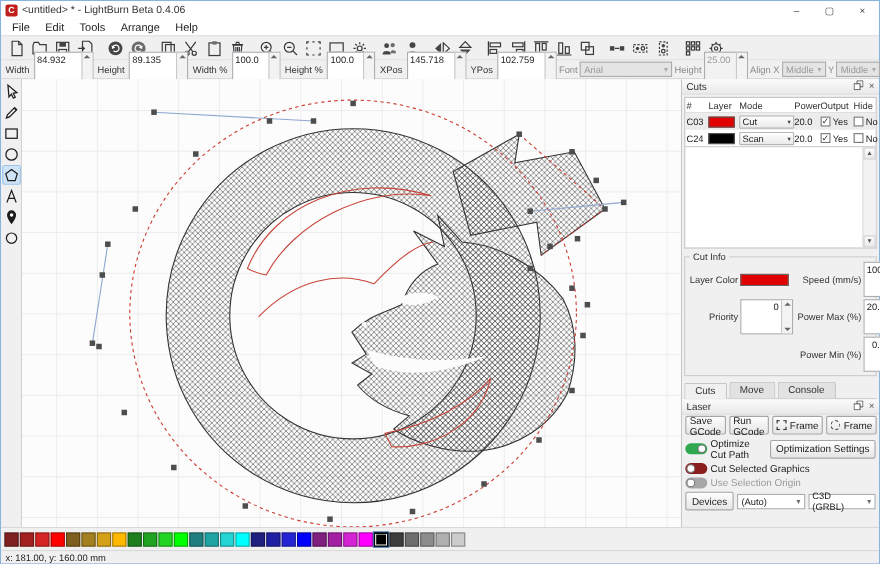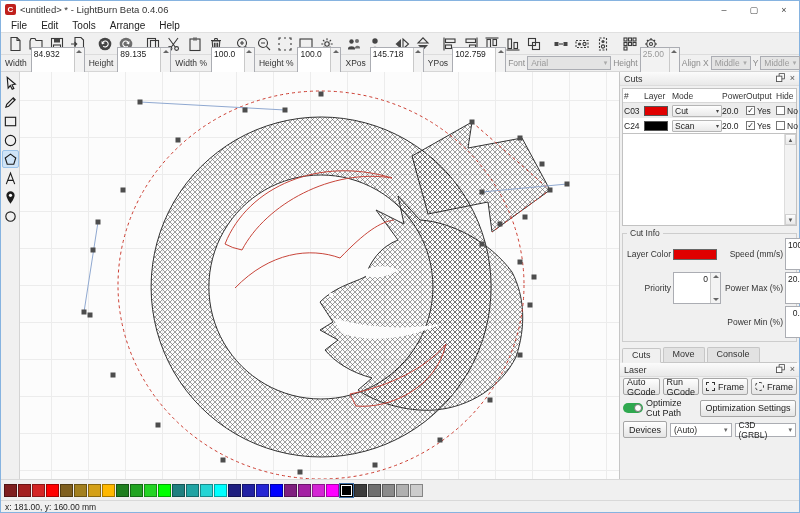--- a/index.html
+++ b/index.html
@@ -653,21 +653,21 @@
         <span class="sp"></span>
         <span class="ico"><svg viewBox="0 0 10 10">
               <rect x="0.5" y="3.5" width="6" height="6" fill="#fff" stroke="#555"></rect>
               <path d="M3.5 3.5V0.5h6v6h-3" fill="none" stroke="#555"></path>
             </svg></span>
         <span class="ico">×</span>
       </div>
       <div class="laserbody">
         <div class="row">
           <span class="btn fl1">
-              <span>Auto GCode</span>
+              <span>Save GCode</span>
             </span>
           <span class="btn fl1">
               <span>Run GCode</span>
             </span>
           <span class="btn fl1">
               <span class="frame-rect-ic"></span>
               <span>Frame</span>
             </span>
           <span class="btn fl1">
               <span class="frame-circ-ic"></span>
@@ -675,20 +675,32 @@
             </span>
         </div>
         <div class="row">
           <span class="tog on">
               <span class="knob"></span>
             </span>
           <span class="fl1">Optimize Cut Path</span>
           <span class="btn" style="width:96px">
               <span>Optimization Settings</span>
             </span>
+        </div>
+        <div class="row">
+          <span class="tog offred">
+              <span class="knob"></span>
+            </span>
+          <span>Cut Selected Graphics</span>
+        </div>
+        <div class="row">
+          <span class="tog offgray">
+              <span class="knob"></span>
+            </span>
+          <span class="dim">Use Selection Origin</span>
         </div>
         <div class="row">
           <span class="btn" style="width:44px">
               <span>Devices</span>
             </span>
           <span class="combo fl1">
               <span>(Auto)</span>
               <span class="arr">▾</span>
             </span>
           <span class="combo fl1">

